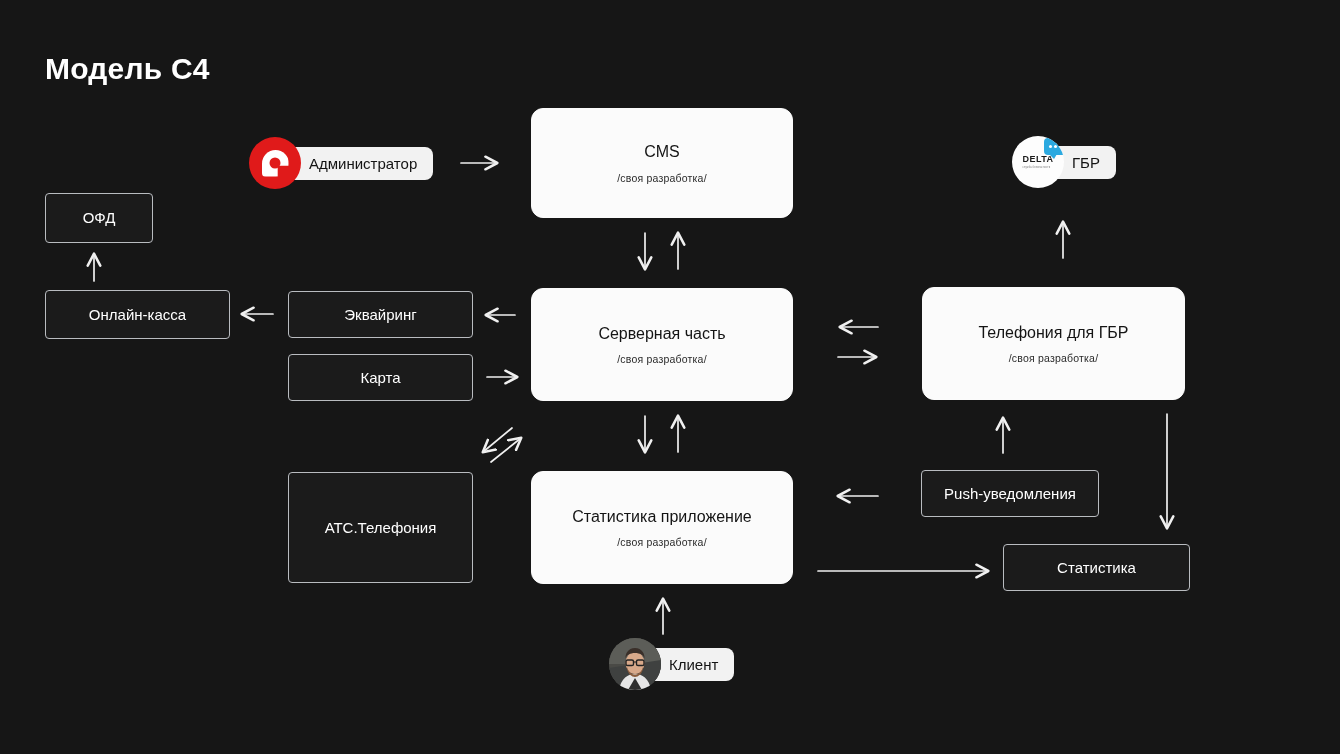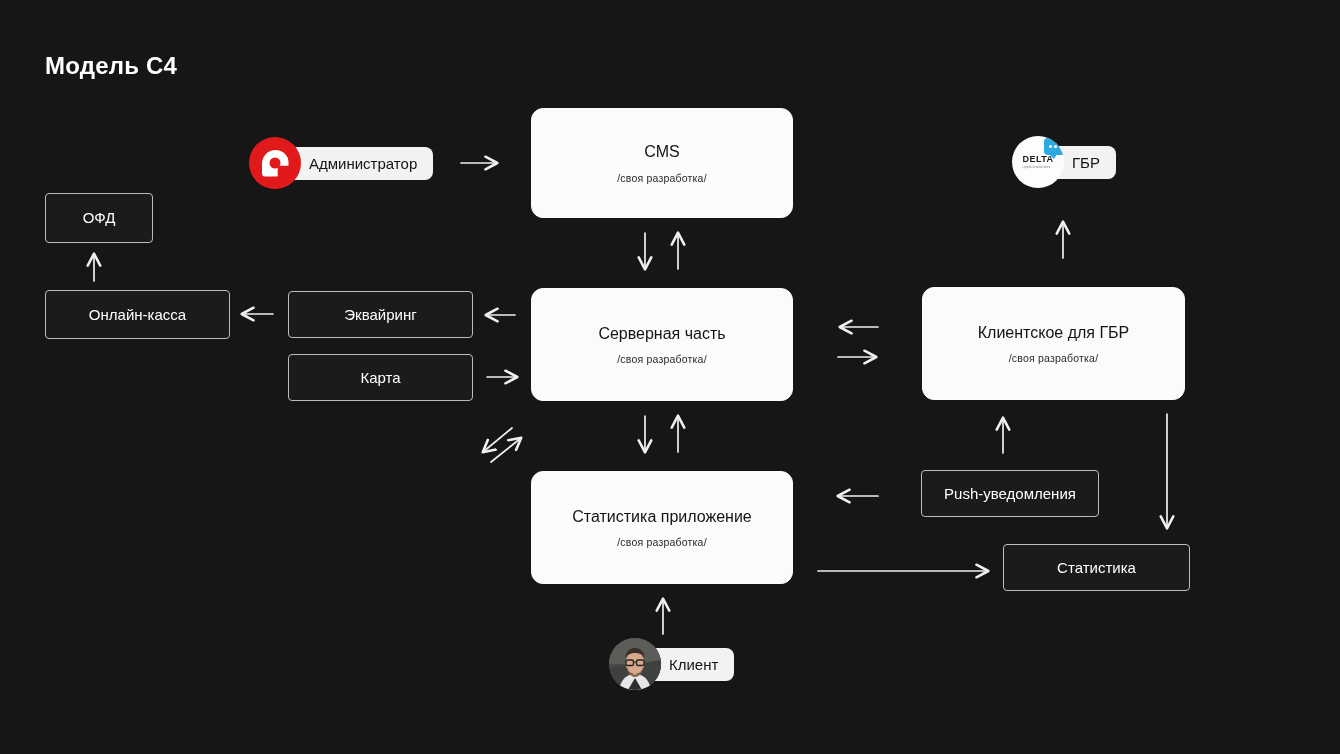--- a/index.html
+++ b/index.html
@@ -6,21 +6,21 @@
   html, body {
     width: 1340px; height: 754px;
     background: #161616;
     font-family: "Liberation Sans", sans-serif;
     overflow: hidden;
   }
   #canvas { position: relative; width: 1340px; height: 754px; background: #161616; }
 
   .title {
     position: absolute; left: 45px; top: 52px;
-    font-size: 24px; font-weight: 700; color: #ffffff;
+    font-size: 30px; font-weight: 700; color: #ffffff;
     letter-spacing: 0.2px;
   }
 
   
   .box {
     position: absolute;
     display: flex; flex-direction: column;
     align-items: center; justify-content: center;
     border-radius: 4px;
     text-align: center;
@@ -172,24 +172,27 @@
     <div class="t">CMS</div>
     <div class="sub">/своя разработка/</div>
   </div>
 
   <div class="box light" style="left:531px; top:288px; width:262px; height:113px;">
     <div class="t">Серверная часть</div>
     <div class="sub">/своя разработка/</div>
   </div>
 
   <div class="box light" style="left:922px; top:287px; width:263px; height:113px;">
-    <div class="t">Клиентское для ГБР</div>
-    <div class="sub">/своя разработка/</div>
-  </div>
-
+    <div class="t">Телефония для ГБР</div>
+    <div class="sub">/своя разработка/</div>
+  </div>
+
+  <div class="box dark" style="left:288px; top:472px; width:185px; height:111px;">
+    <div class="t">АТС.Телефония</div>
+  </div>
 
   <div class="box light" style="left:531px; top:471px; width:262px; height:113px;">
     <div class="t">Статистика приложение</div>
     <div class="sub">/своя разработка/</div>
   </div>
 
   <div class="box dark" style="left:921px; top:470px; width:178px; height:47px;">
     <div class="t">Push-уведомления</div>
   </div>
 

